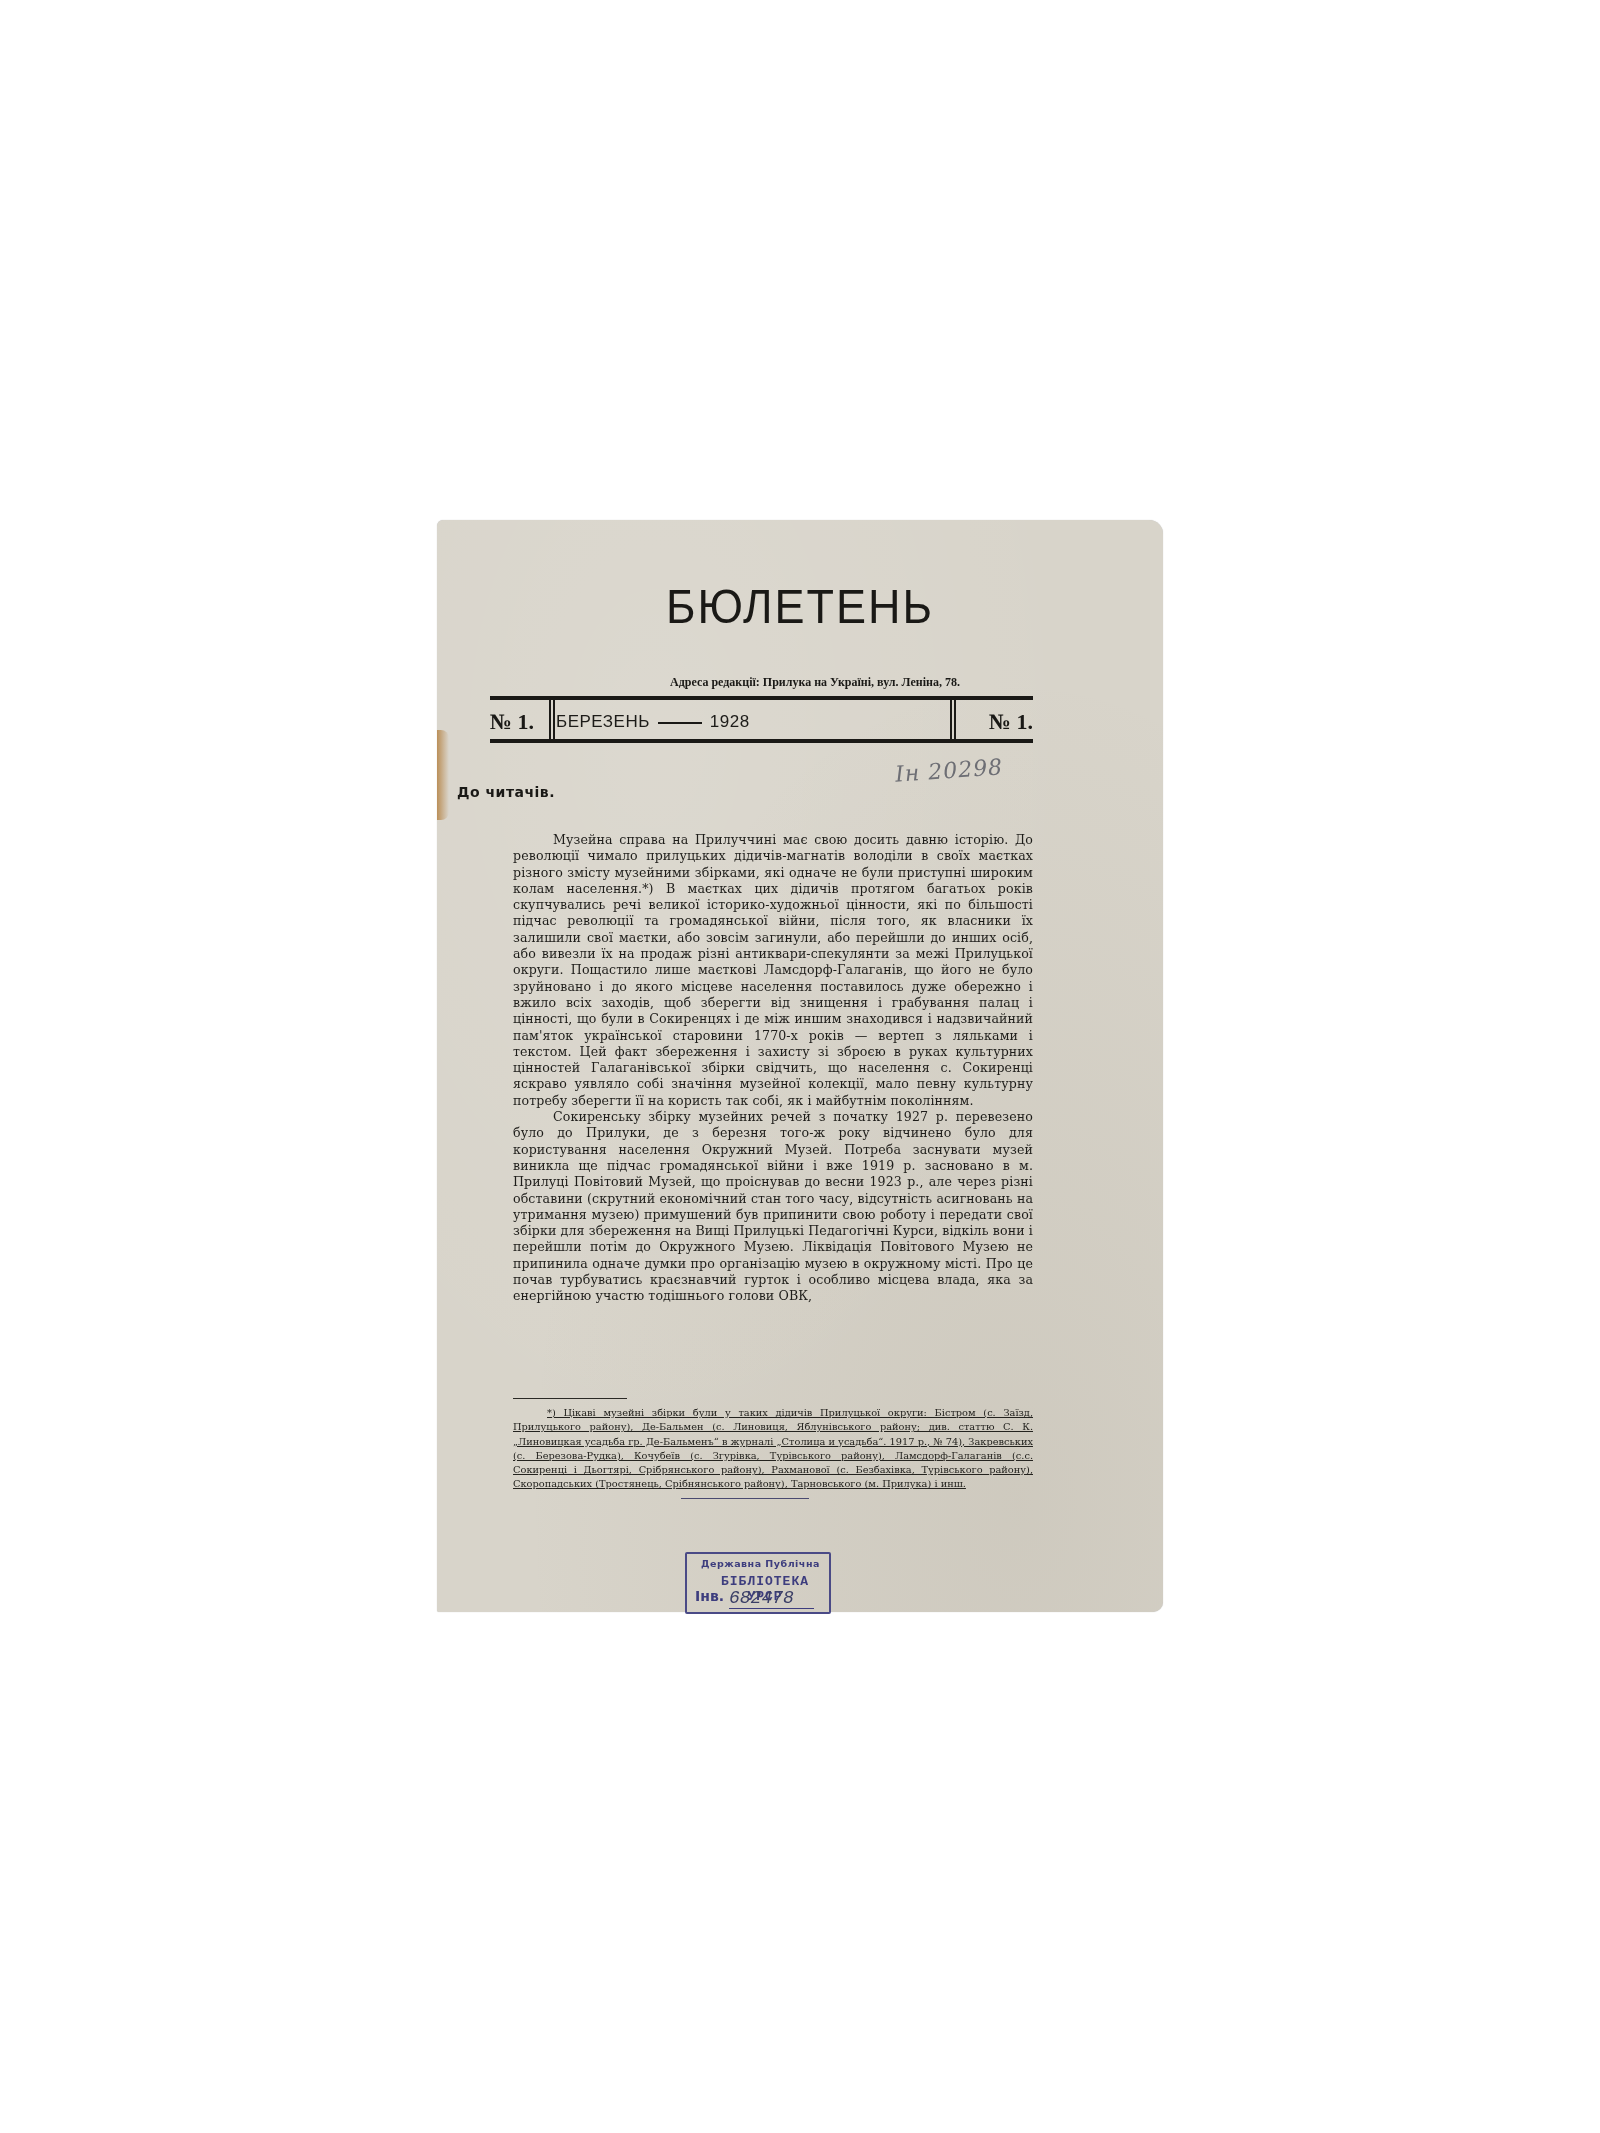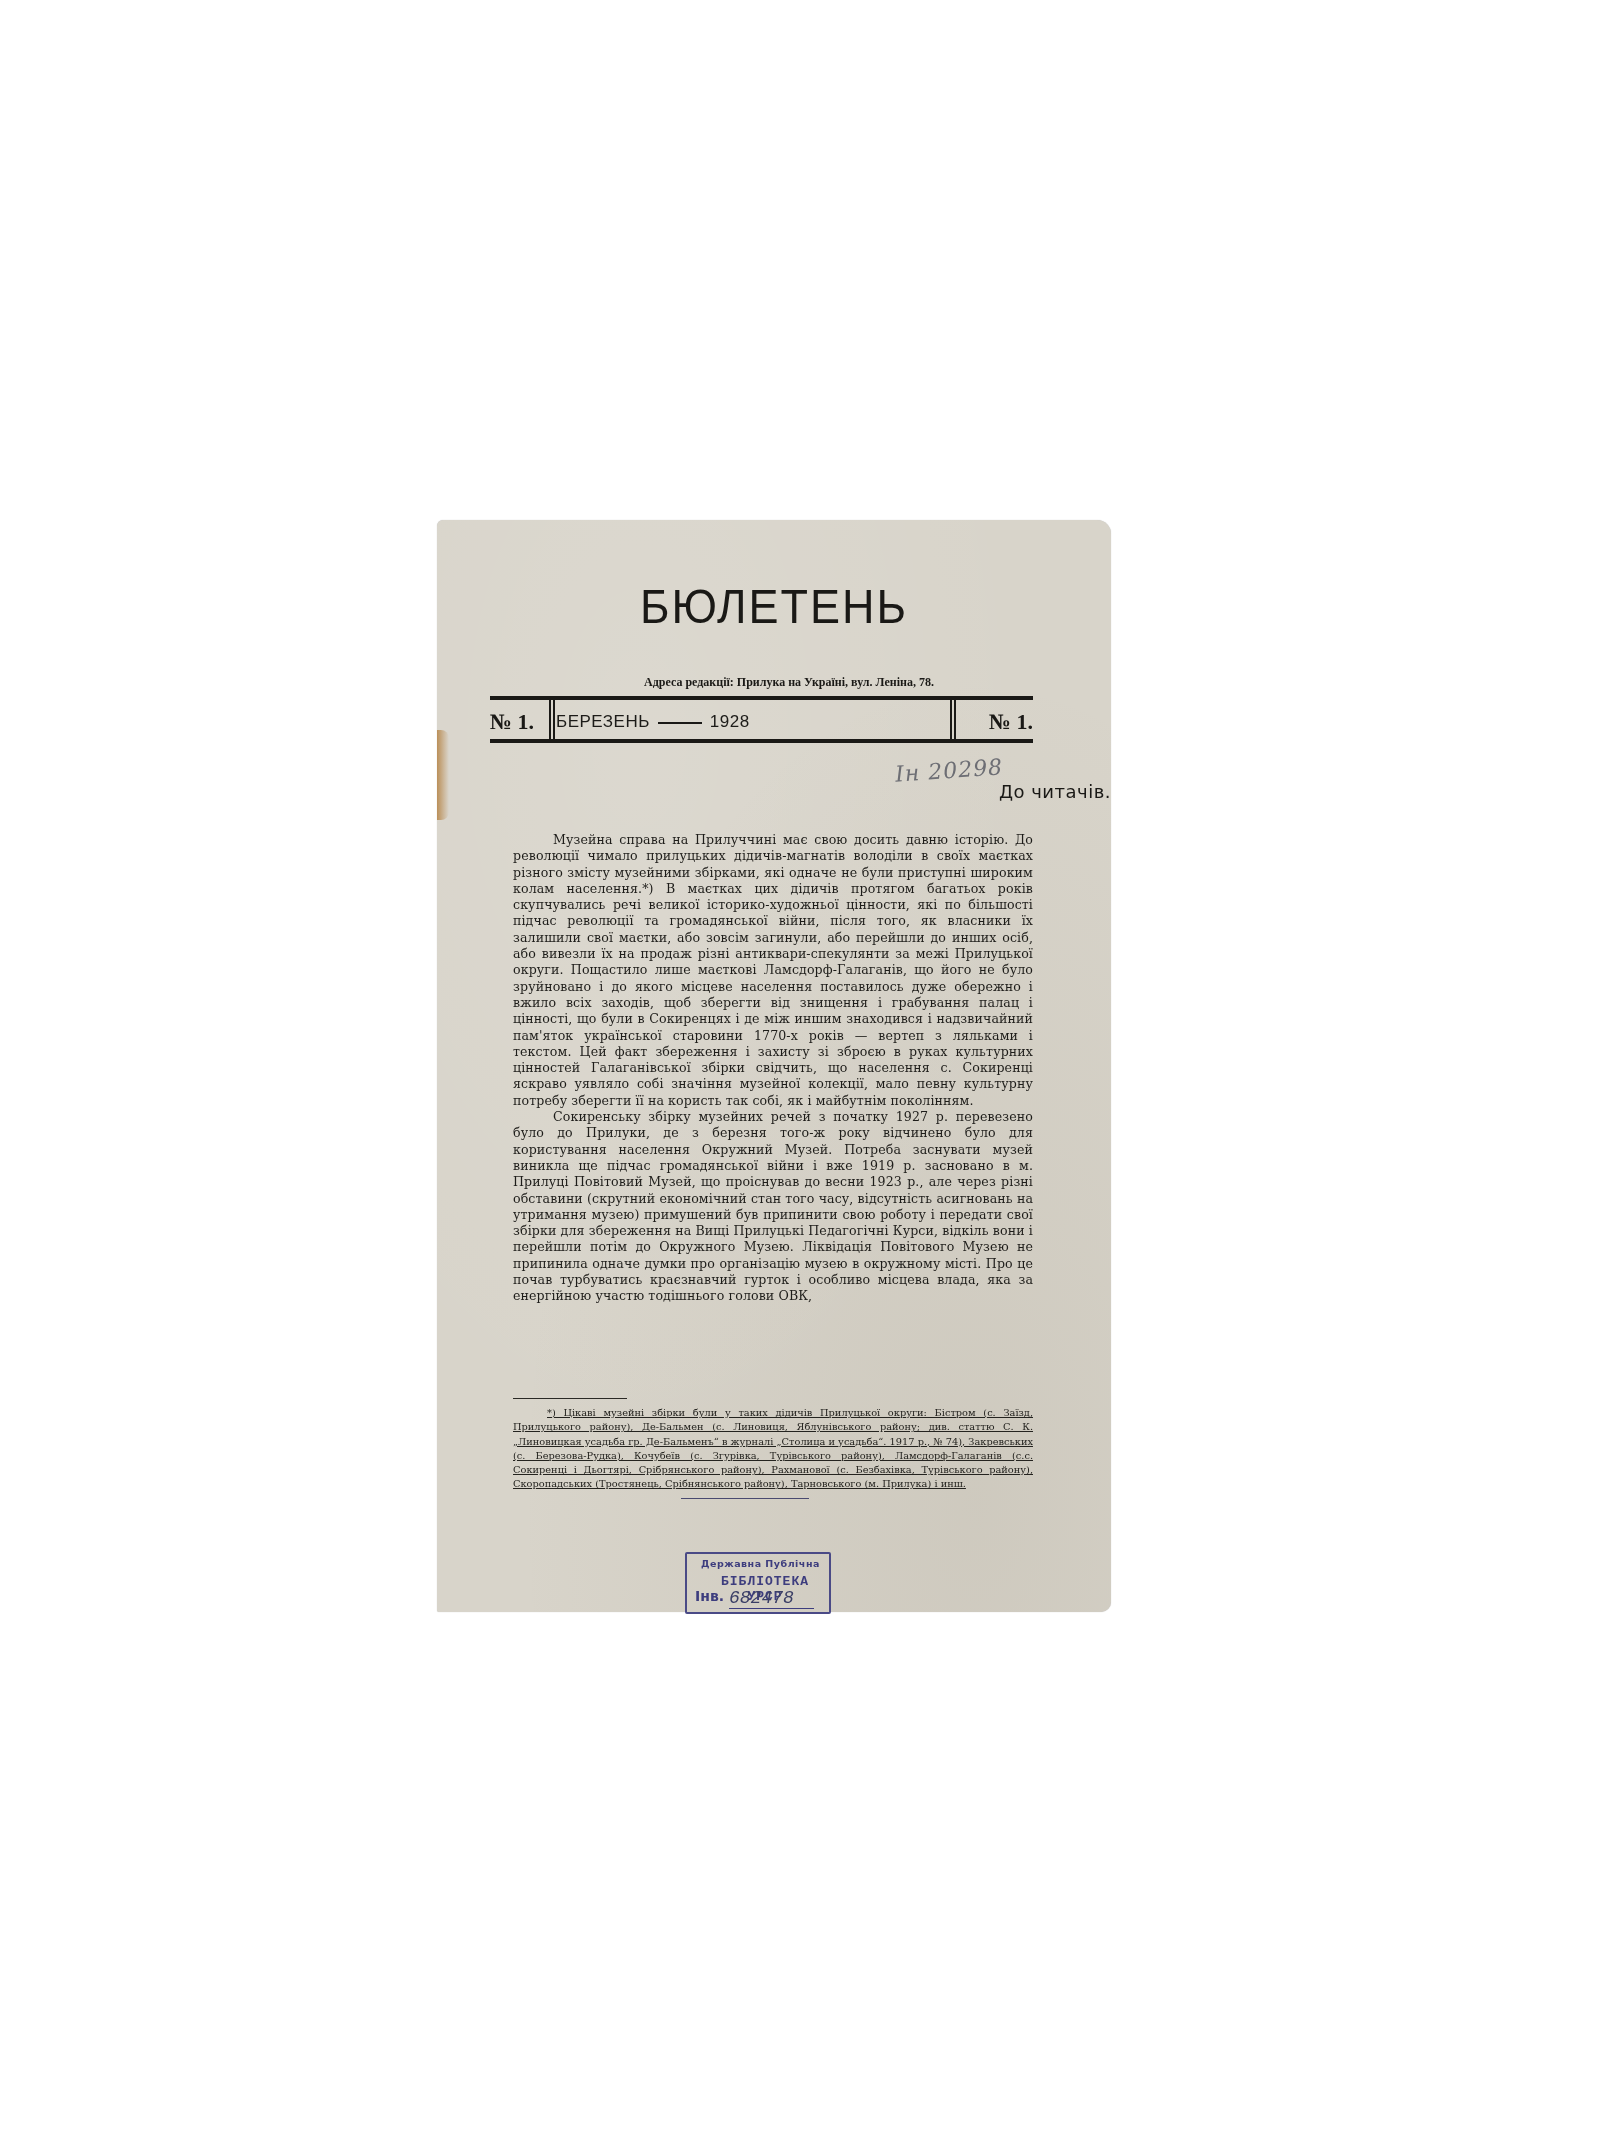--- a/index.html
+++ b/index.html
@@ -7,21 +7,21 @@
     width: 1600px; height: 2133px;
     background: #ffffff;
     position: relative;
     overflow: hidden;
     font-family: "Liberation Serif", "DejaVu Serif", serif;
     color: #1c1b18;
   }
   .page {
     position: absolute;
     left: 437px; top: 520px;
-    width: 674px; height: 1092px;
+    width: 726px; height: 1092px;
     background: #d8d4ca;
     background-image:
       radial-gradient(ellipse at 30% 20%, rgba(255,255,255,0.10), rgba(0,0,0,0) 60%),
       radial-gradient(ellipse at 80% 90%, rgba(120,110,90,0.10), rgba(0,0,0,0) 60%);
     border-radius: 6px 14px 10px 2px;
     box-shadow: 0 0 1px rgba(0,0,0,0.25);
   }
   .stain {
     position: absolute; left: 0; top: 210px;
     width: 12px; height: 90px;
@@ -82,23 +82,23 @@
     background: #1a1916; vertical-align: middle; margin: 0 8px;
   }
   .handwritten {
     position: absolute; left: 458px; top: 238px;
     font-family: "DejaVu Serif", serif; font-style: italic;
     font-size: 22px; color: #6d6e74; letter-spacing: 1px;
     transform: rotate(-4deg);
   }
   .article-title {
     position: absolute; left: 0; right: 0; top: 260px;
-    text-align: right; padding-left: 20px;
+    text-align: left; padding-left: 20px;
     font-family: "DejaVu Sans", sans-serif;
-    font-size: 18px; font-weight: normal; line-height: 24px;
+    font-size: 14px; font-weight: bold; line-height: 24px;
     letter-spacing: 0.5px; color: #1a1916;
   }
   .body {
     position: absolute; left: 76px; top: 312px;
     width: 520px;
     font-family: "DejaVu Serif", serif;
     font-size: 12.6px; line-height: 16.3px;
     text-align: justify; color: #1e1d1a;
     letter-spacing: 0.1px;
   }

